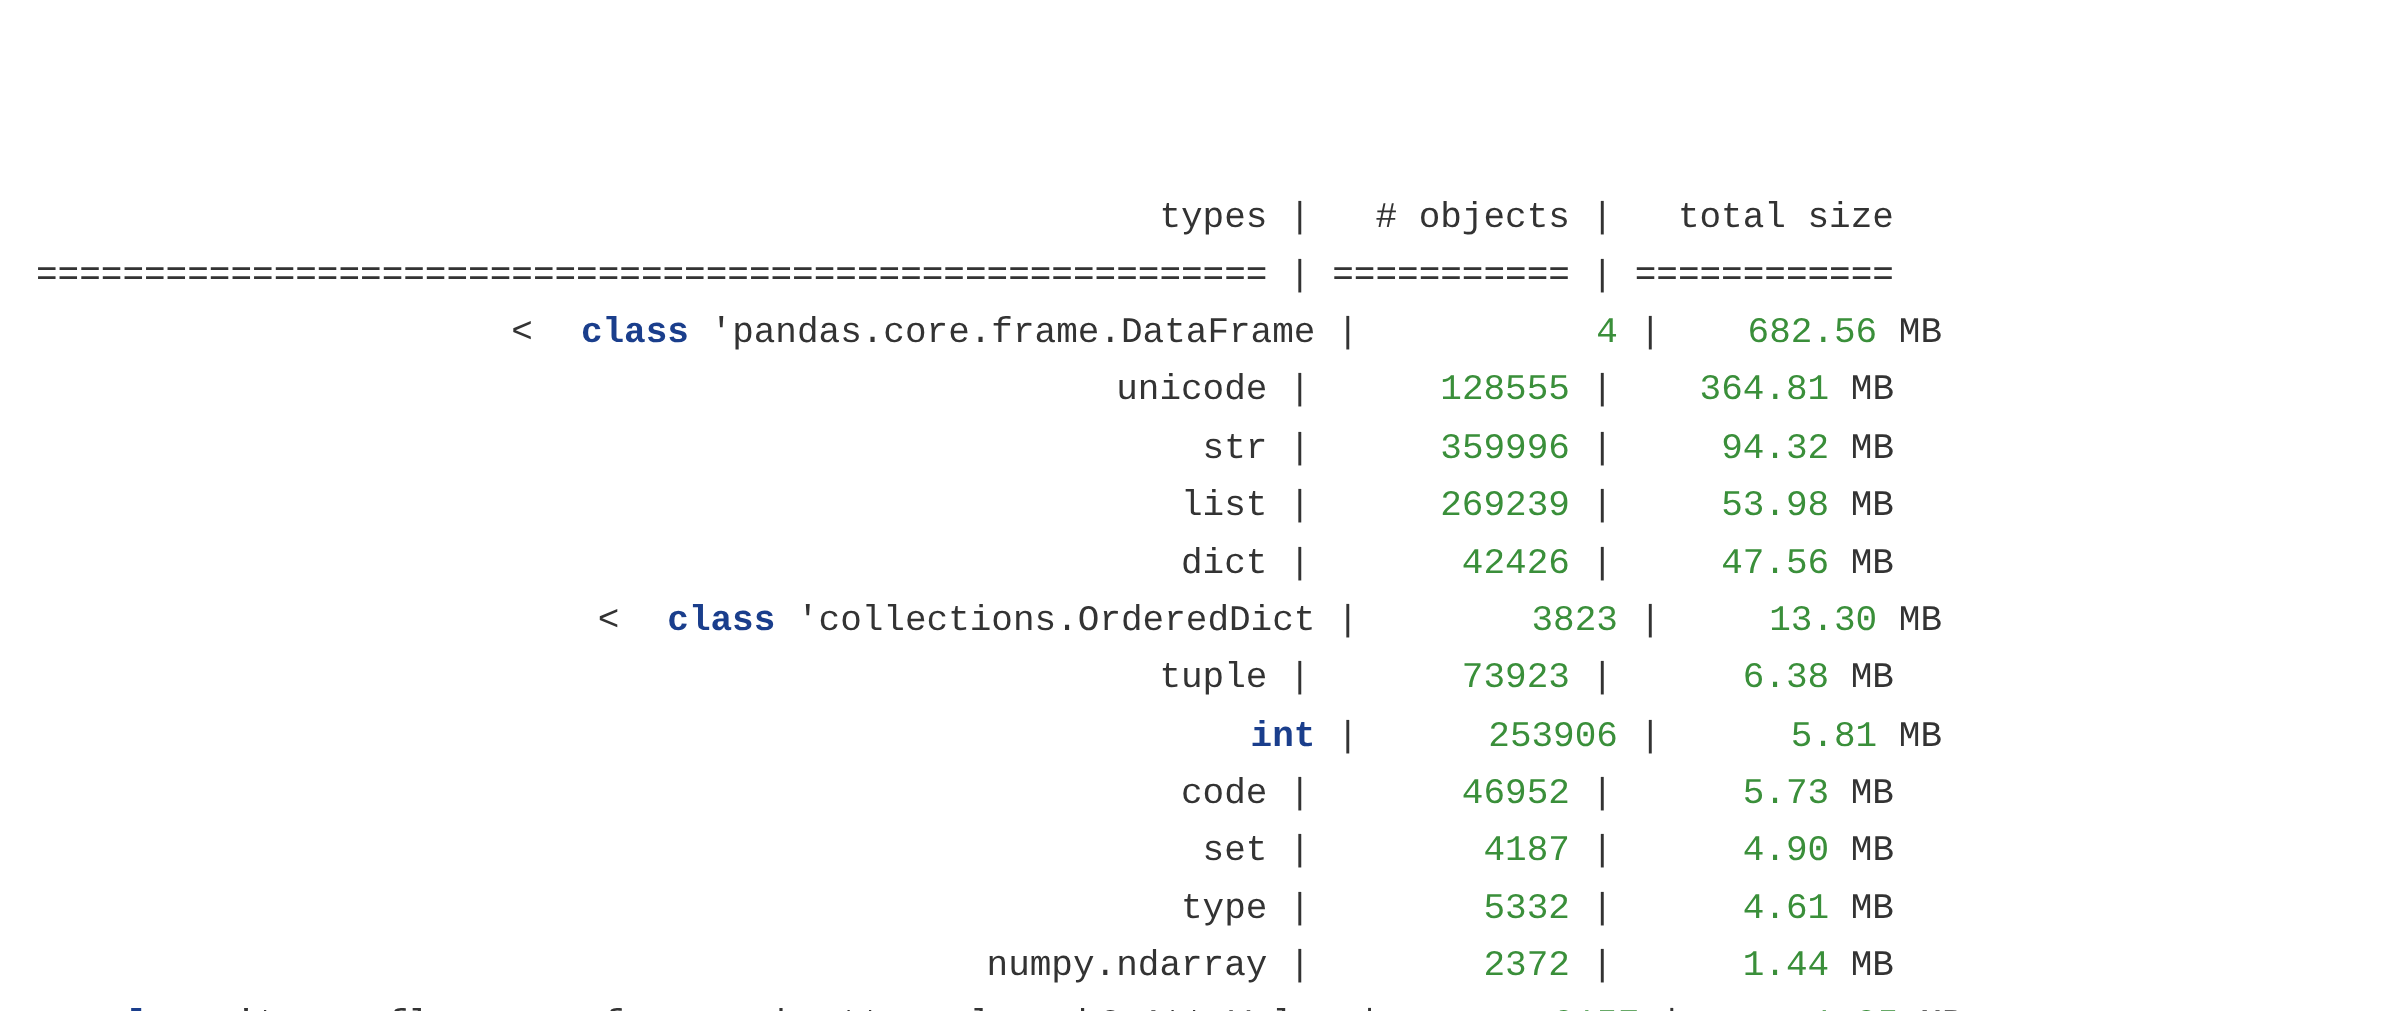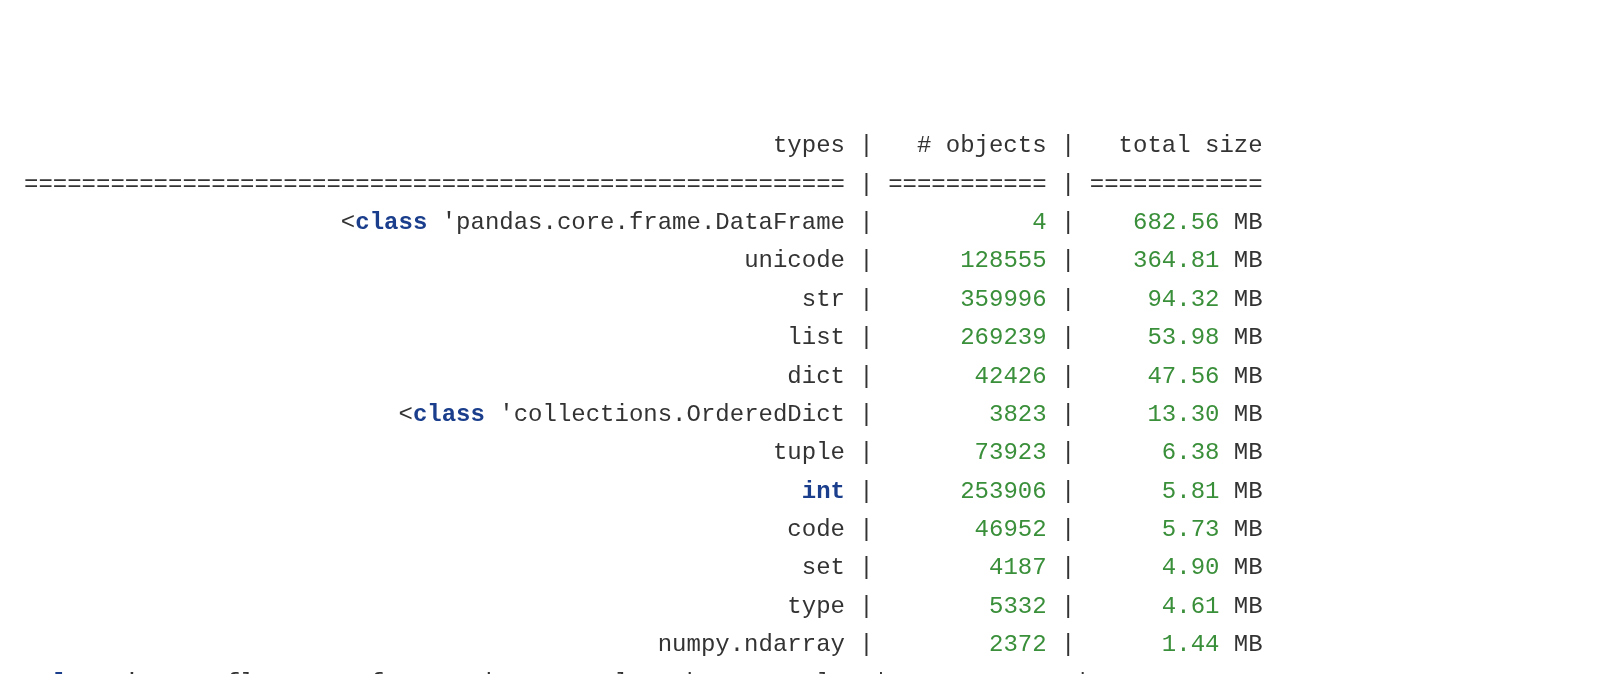--- a/index.html
+++ b/index.html
@@ -6,21 +6,21 @@
     margin: 0;
     padding: 12px 24px 12px 24px;
     background: #ffffff;
     font-family: "Courier New", Courier, monospace;
     font-size: 24px;
     line-height: 1.6;
     color: #333333;
     white-space: pre;
   }
   .row { display: block; }
-  .kw { color: #1a3e8c; font-weight: bold; }
+  .kw { color: #1a3e8c; font-weight: bold; margin-left: 32px; }
   .txt { color: #333333; }
   .num { color: #3a8f3a; }
   .sep { color: #333333; }
 </style>
 </head>
 <body>
 
 
 <div id="output"><div class="row"><span class="txt">                                                    types </span><span class="sep">|</span><span class="txt">   # objects </span><span class="sep">|</span><span class="txt">   total size</span></div><div class="row"><span class="txt">========================================================= </span><span class="sep">|</span><span class="txt"> =========== </span><span class="sep">|</span><span class="txt"> ============</span></div><div class="row"><span class="txt">                      </span><span class="txt">&lt;</span><span class="kw">class</span><span class="txt"> 'pandas.core.frame.DataFrame</span><span class="txt"> </span><span class="sep">|</span><span class="txt"> </span><span class="txt">          </span><span class="num">4</span><span class="txt"> </span><span class="sep">|</span><span class="txt"> </span><span class="txt">   </span><span class="num">682.56</span><span class="txt"> MB</span></div><div class="row"><span class="txt">                                                  </span><span class="txt">unicode</span><span class="txt"> </span><span class="sep">|</span><span class="txt"> </span><span class="txt">     </span><span class="num">128555</span><span class="txt"> </span><span class="sep">|</span><span class="txt"> </span><span class="txt">   </span><span class="num">364.81</span><span class="txt"> MB</span></div><div class="row"><span class="txt">                                                      </span><span class="txt">str</span><span class="txt"> </span><span class="sep">|</span><span class="txt"> </span><span class="txt">     </span><span class="num">359996</span><span class="txt"> </span><span class="sep">|</span><span class="txt"> </span><span class="txt">    </span><span class="num">94.32</span><span class="txt"> MB</span></div><div class="row"><span class="txt">                                                     </span><span class="txt">list</span><span class="txt"> </span><span class="sep">|</span><span class="txt"> </span><span class="txt">     </span><span class="num">269239</span><span class="txt"> </span><span class="sep">|</span><span class="txt"> </span><span class="txt">    </span><span class="num">53.98</span><span class="txt"> MB</span></div><div class="row"><span class="txt">                                                     </span><span class="txt">dict</span><span class="txt"> </span><span class="sep">|</span><span class="txt"> </span><span class="txt">      </span><span class="num">42426</span><span class="txt"> </span><span class="sep">|</span><span class="txt"> </span><span class="txt">    </span><span class="num">47.56</span><span class="txt"> MB</span></div><div class="row"><span class="txt">                          </span><span class="txt">&lt;</span><span class="kw">class</span><span class="txt"> 'collections.OrderedDict</span><span class="txt"> </span><span class="sep">|</span><span class="txt"> </span><span class="txt">       </span><span class="num">3823</span><span class="txt"> </span><span class="sep">|</span><span class="txt"> </span><span class="txt">    </span><span class="num">13.30</span><span class="txt"> MB</span></div><div class="row"><span class="txt">                                                    </span><span class="txt">tuple</span><span class="txt"> </span><span class="sep">|</span><span class="txt"> </span><span class="txt">      </span><span class="num">73923</span><span class="txt"> </span><span class="sep">|</span><span class="txt"> </span><span class="txt">     </span><span class="num">6.38</span><span class="txt"> MB</span></div><div class="row"><span class="txt">                                                      </span><span class="kw">int</span><span class="txt"> </span><span class="sep">|</span><span class="txt"> </span><span class="txt">     </span><span class="num">253906</span><span class="txt"> </span><span class="sep">|</span><span class="txt"> </span><span class="txt">     </span><span class="num">5.81</span><span class="txt"> MB</span></div><div class="row"><span class="txt">                                                     </span><span class="txt">code</span><span class="txt"> </span><span class="sep">|</span><span class="txt"> </span><span class="txt">      </span><span class="num">46952</span><span class="txt"> </span><span class="sep">|</span><span class="txt"> </span><span class="txt">     </span><span class="num">5.73</span><span class="txt"> MB</span></div><div class="row"><span class="txt">                                                      </span><span class="txt">set</span><span class="txt"> </span><span class="sep">|</span><span class="txt"> </span><span class="txt">       </span><span class="num">4187</span><span class="txt"> </span><span class="sep">|</span><span class="txt"> </span><span class="txt">     </span><span class="num">4.90</span><span class="txt"> MB</span></div><div class="row"><span class="txt">                                                     </span><span class="txt">type</span><span class="txt"> </span><span class="sep">|</span><span class="txt"> </span><span class="txt">       </span><span class="num">5332</span><span class="txt"> </span><span class="sep">|</span><span class="txt"> </span><span class="txt">     </span><span class="num">4.61</span><span class="txt"> MB</span></div><div class="row"><span class="txt">                                            </span><span class="txt">numpy.ndarray</span><span class="txt"> </span><span class="sep">|</span><span class="txt"> </span><span class="txt">       </span><span class="num">2372</span><span class="txt"> </span><span class="sep">|</span><span class="txt"> </span><span class="txt">     </span><span class="num">1.44</span><span class="txt"> MB</span></div><div class="row"><span class="txt"></span><span class="txt">&lt;</span><span class="kw">class</span><span class="txt"> 'tensorflow.core.framework.attr_value_pb2.AttrValue</span><span class="txt"> </span><span class="sep">|</span><span class="txt"> </span><span class="txt">       </span><span class="num">9157</span><span class="txt"> </span><span class="sep">|</span><span class="txt"> </span><span class="txt">     </span><span class="num">1.05</span><span class="txt"> MB</span></div></div>
 

